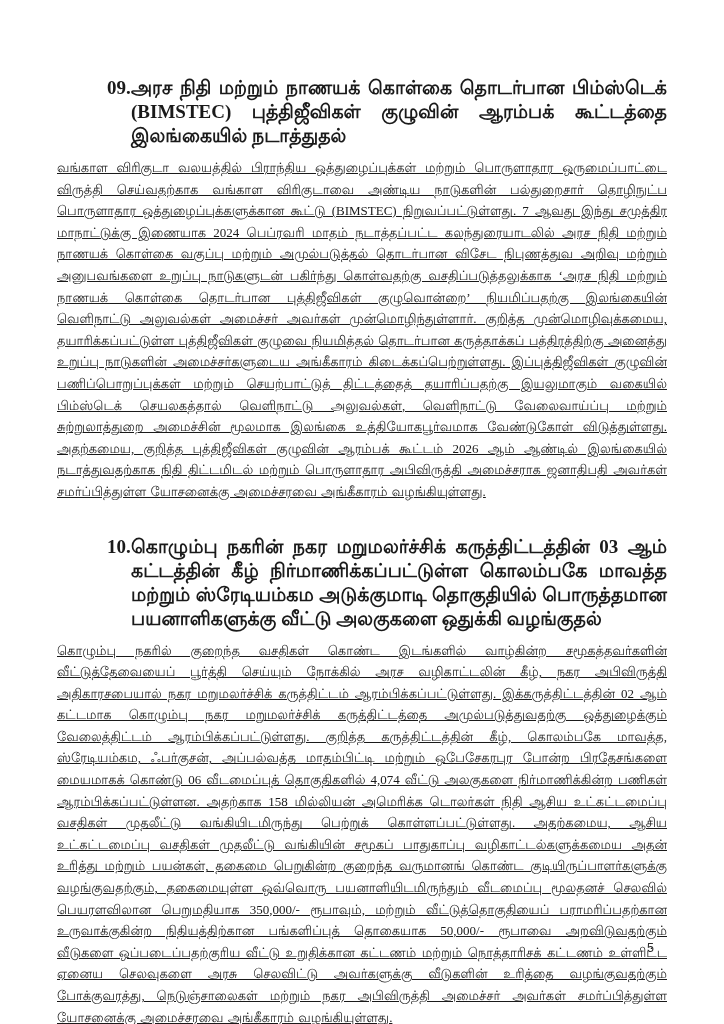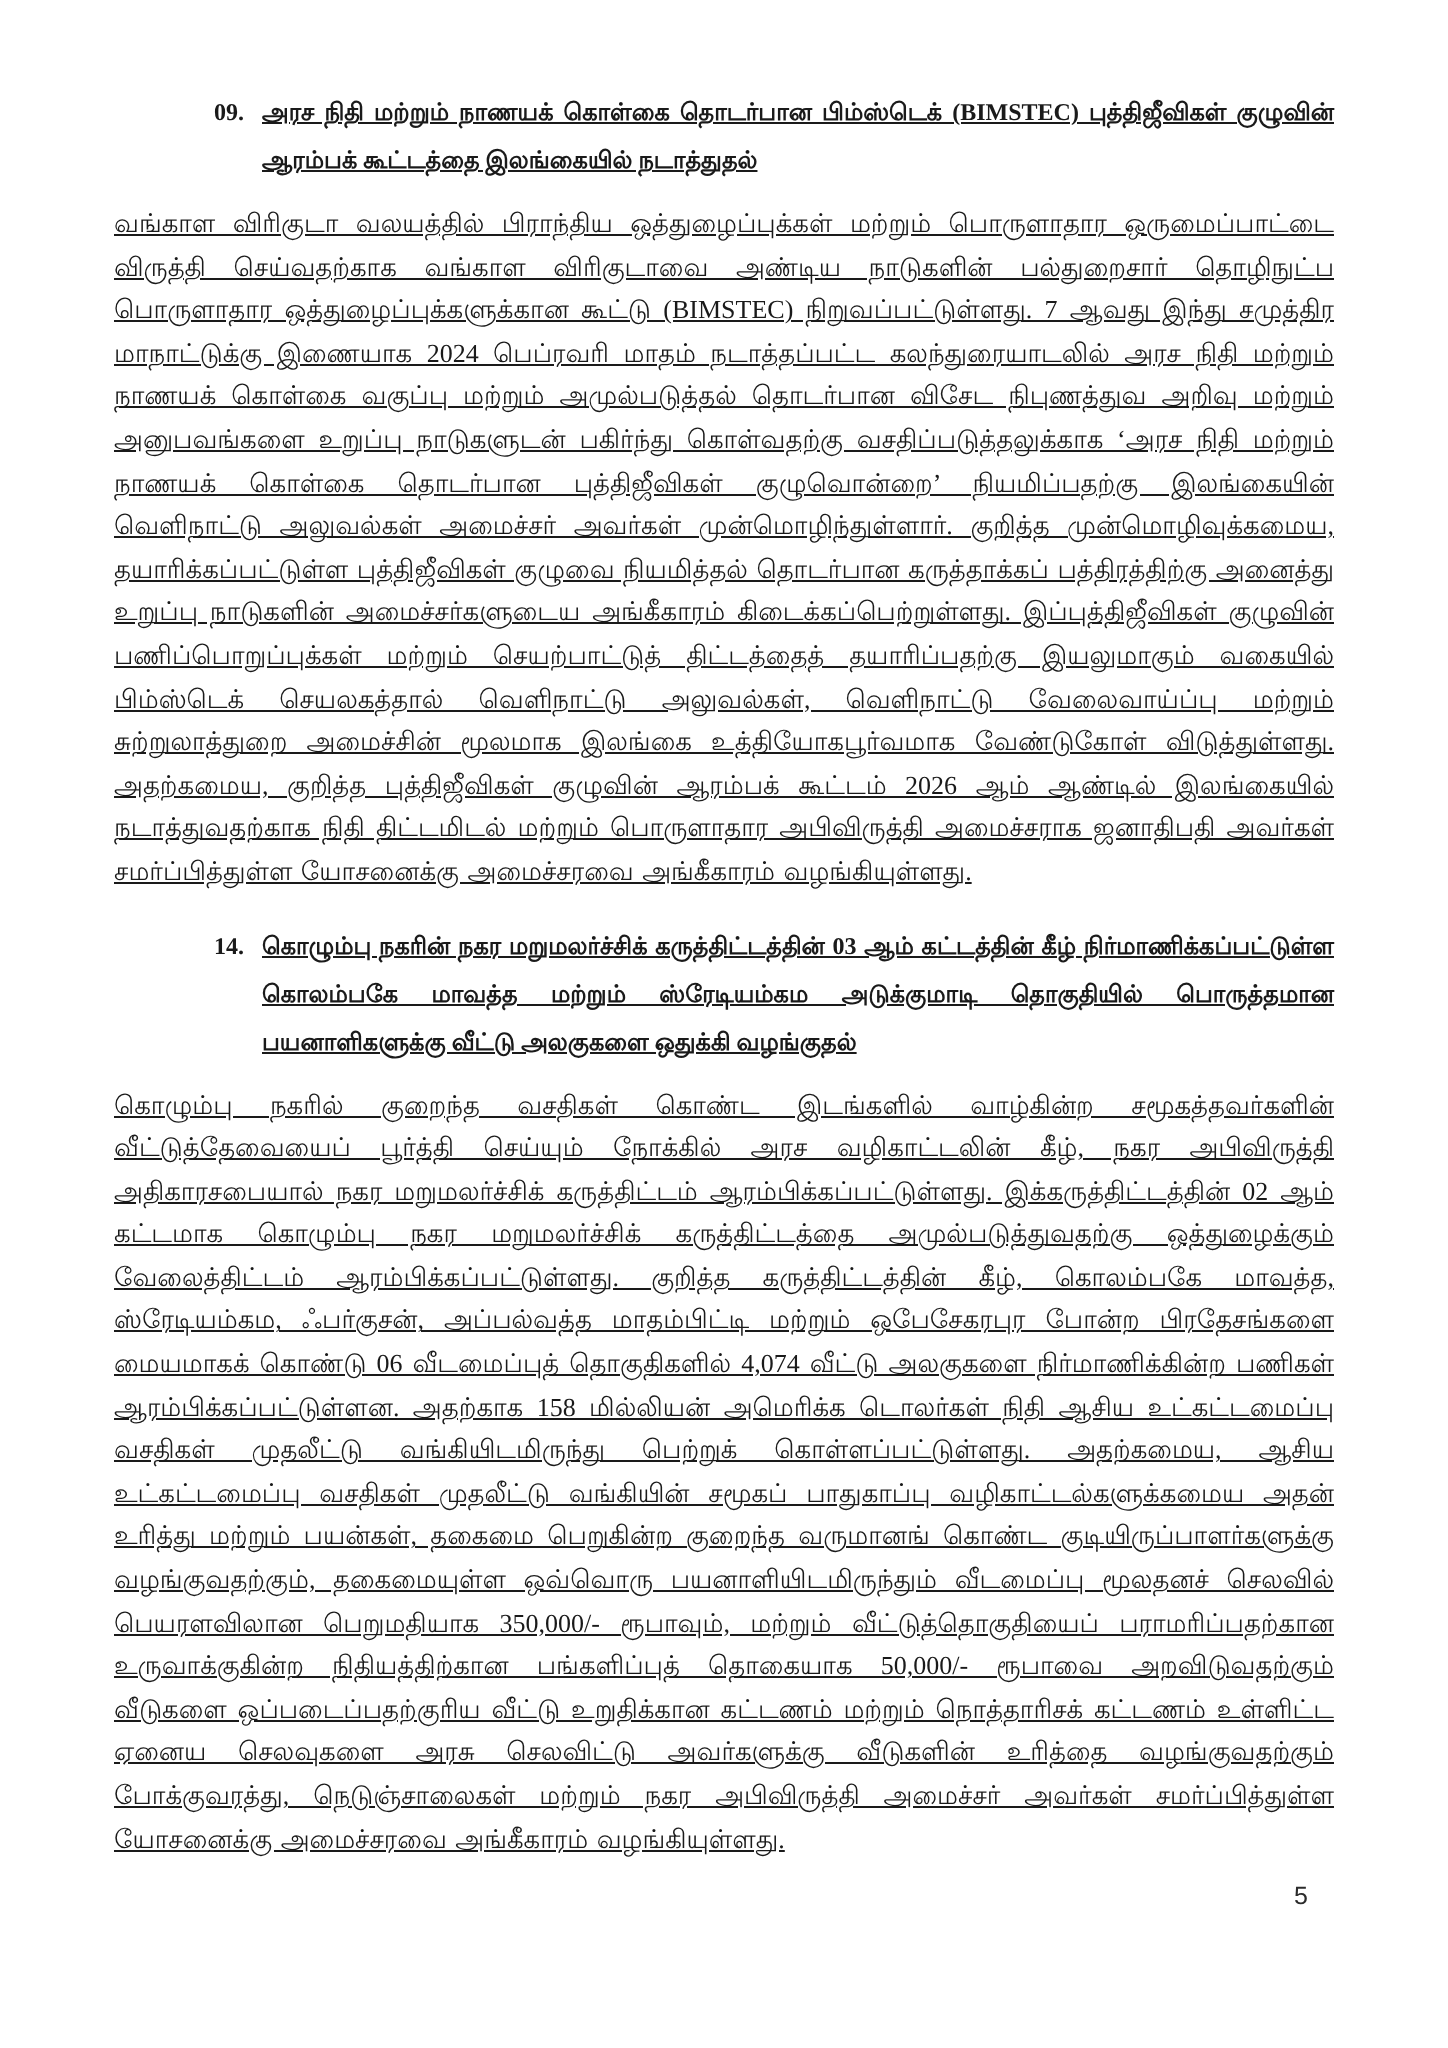--- a/index.html
+++ b/index.html
@@ -18,33 +18,33 @@
     position: absolute;
     top: 44px;
     left: 57px;
     width: 610px;
   }
   .doc-section { margin-bottom: 14px; }
   .heading {
     display: flex;
     margin-left: 50px;
     font-weight: bold;
-    font-size: 12px;
+    font-size: 19px;
     line-height: 24px;
     margin-bottom: 9px;
+    margin-top: 32px;
   }
   .heading .num {
     flex: 0 0 24px;
     white-space: nowrap;
   }
   .heading .heading-text {
     flex: 1;
     text-align: justify;
     text-justify: inter-word;
-    text-decoration: underline;
   }
   .body-text {
     font-size: 13px;
     line-height: 21.6px;
     text-align: justify;
     text-justify: inter-word;
     word-spacing: 1px;
     text-decoration: underline;
   }
   .page-number {
@@ -65,21 +65,21 @@
     <section class="doc-section">
       <div class="heading">
         <span class="num">09.</span>
         <span class="heading-text">அரச நிதி மற்றும் நாணயக் கொள்கை தொடர்பான பிம்ஸ்டெக் (BIMSTEC) புத்திஜீவிகள் குழுவின் ஆரம்பக் கூட்டத்தை இலங்கையில் நடாத்துதல்</span>
       </div>
       <p class="body-text">வங்காள விரிகுடா வலயத்தில் பிராந்திய ஒத்துழைப்புக்கள் மற்றும் பொருளாதார ஒருமைப்பாட்டை விருத்தி செய்வதற்காக வங்காள விரிகுடாவை அண்டிய நாடுகளின் பல்துறைசார் தொழிநுட்ப பொருளாதார ஒத்துழைப்புக்களுக்கான கூட்டு (BIMSTEC) நிறுவப்பட்டுள்ளது. 7 ஆவது இந்து சமுத்திர மாநாட்டுக்கு இணையாக 2024 பெப்ரவரி மாதம் நடாத்தப்பட்ட கலந்துரையாடலில் அரச நிதி மற்றும் நாணயக் கொள்கை வகுப்பு மற்றும் அமுல்படுத்தல் தொடர்பான விசேட நிபுணத்துவ அறிவு மற்றும் அனுபவங்களை உறுப்பு நாடுகளுடன் பகிர்ந்து கொள்வதற்கு வசதிப்படுத்தலுக்காக ‘அரச நிதி மற்றும் நாணயக் கொள்கை தொடர்பான புத்திஜீவிகள் குழுவொன்றை’ நியமிப்பதற்கு இலங்கையின் வெளிநாட்டு அலுவல்கள் அமைச்சர் அவர்கள் முன்மொழிந்துள்ளார். குறித்த முன்மொழிவுக்கமைய, தயாரிக்கப்பட்டுள்ள புத்திஜீவிகள் குழுவை நியமித்தல் தொடர்பான கருத்தாக்கப் பத்திரத்திற்கு அனைத்து உறுப்பு நாடுகளின் அமைச்சர்களுடைய அங்கீகாரம் கிடைக்கப்பெற்றுள்ளது. இப்புத்திஜீவிகள் குழுவின் பணிப்பொறுப்புக்கள் மற்றும் செயற்பாட்டுத் திட்டத்தைத் தயாரிப்பதற்கு இயலுமாகும் வகையில் பிம்ஸ்டெக் செயலகத்தால் வெளிநாட்டு அலுவல்கள், வெளிநாட்டு வேலைவாய்ப்பு மற்றும் சுற்றுலாத்துறை அமைச்சின் மூலமாக இலங்கை உத்தியோகபூர்வமாக வேண்டுகோள் விடுத்துள்ளது. அதற்கமைய, குறித்த புத்திஜீவிகள் குழுவின் ஆரம்பக் கூட்டம் 2026 ஆம் ஆண்டில் இலங்கையில் நடாத்துவதற்காக நிதி திட்டமிடல் மற்றும் பொருளாதார அபிவிருத்தி அமைச்சராக ஜனாதிபதி அவர்கள் சமர்ப்பித்துள்ள யோசனைக்கு அமைச்சரவை அங்கீகாரம் வழங்கியுள்ளது.</p>
     </section>
 
     <section class="doc-section">
       <div class="heading">
-        <span class="num">14.</span>
+        <span class="num">10.</span>
         <span class="heading-text">கொழும்பு நகரின் நகர மறுமலர்ச்சிக் கருத்திட்டத்தின் 03 ஆம் கட்டத்தின் கீழ் நிர்மாணிக்கப்பட்டுள்ள கொலம்பகே மாவத்த மற்றும் ஸ்ரேடியம்கம அடுக்குமாடி தொகுதியில் பொருத்தமான பயனாளிகளுக்கு வீட்டு அலகுகளை ஒதுக்கி வழங்குதல்</span>
       </div>
       <p class="body-text">கொழும்பு நகரில் குறைந்த வசதிகள் கொண்ட இடங்களில் வாழ்கின்ற சமூகத்தவர்களின் வீட்டுத்தேவையைப் பூர்த்தி செய்யும் நோக்கில் அரச வழிகாட்டலின் கீழ், நகர அபிவிருத்தி அதிகாரசபையால் நகர மறுமலர்ச்சிக் கருத்திட்டம் ஆரம்பிக்கப்பட்டுள்ளது. இக்கருத்திட்டத்தின் 02 ஆம் கட்டமாக கொழும்பு நகர மறுமலர்ச்சிக் கருத்திட்டத்தை அமுல்படுத்துவதற்கு ஒத்துழைக்கும் வேலைத்திட்டம் ஆரம்பிக்கப்பட்டுள்ளது. குறித்த கருத்திட்டத்தின் கீழ், கொலம்பகே மாவத்த, ஸ்ரேடியம்கம, ஃபர்குசன், அப்பல்வத்த மாதம்பிட்டி மற்றும் ஒபேசேகரபுர போன்ற பிரதேசங்களை மையமாகக் கொண்டு 06 வீடமைப்புத் தொகுதிகளில் 4,074 வீட்டு அலகுகளை நிர்மாணிக்கின்ற பணிகள் ஆரம்பிக்கப்பட்டுள்ளன. அதற்காக 158 மில்லியன் அமெரிக்க டொலர்கள் நிதி ஆசிய உட்கட்டமைப்பு வசதிகள் முதலீட்டு வங்கியிடமிருந்து பெற்றுக் கொள்ளப்பட்டுள்ளது. அதற்கமைய, ஆசிய உட்கட்டமைப்பு வசதிகள் முதலீட்டு வங்கியின் சமூகப் பாதுகாப்பு வழிகாட்டல்களுக்கமைய அதன் உரித்து மற்றும் பயன்கள், தகைமை பெறுகின்ற குறைந்த வருமானங் கொண்ட குடியிருப்பாளர்களுக்கு வழங்குவதற்கும், தகைமையுள்ள ஒவ்வொரு பயனாளியிடமிருந்தும் வீடமைப்பு மூலதனச் செலவில் பெயரளவிலான பெறுமதியாக 350,000/- ரூபாவும், மற்றும் வீட்டுத்தொகுதியைப் பராமரிப்பதற்கான உருவாக்குகின்ற நிதியத்திற்கான பங்களிப்புத் தொகையாக 50,000/- ரூபாவை அறவிடுவதற்கும் வீடுகளை ஒப்படைப்பதற்குரிய வீட்டு உறுதிக்கான கட்டணம் மற்றும் நொத்தாரிசக் கட்டணம் உள்ளிட்ட ஏனைய செலவுகளை அரசு செலவிட்டு அவர்களுக்கு வீடுகளின் உரித்தை வழங்குவதற்கும் போக்குவரத்து, நெடுஞ்சாலைகள் மற்றும் நகர அபிவிருத்தி அமைச்சர் அவர்கள் சமர்ப்பித்துள்ள யோசனைக்கு அமைச்சரவை அங்கீகாரம் வழங்கியுள்ளது.</p>
     </section>
 
   </div>
 
   <div class="page-number">5</div>
 </div>
 

